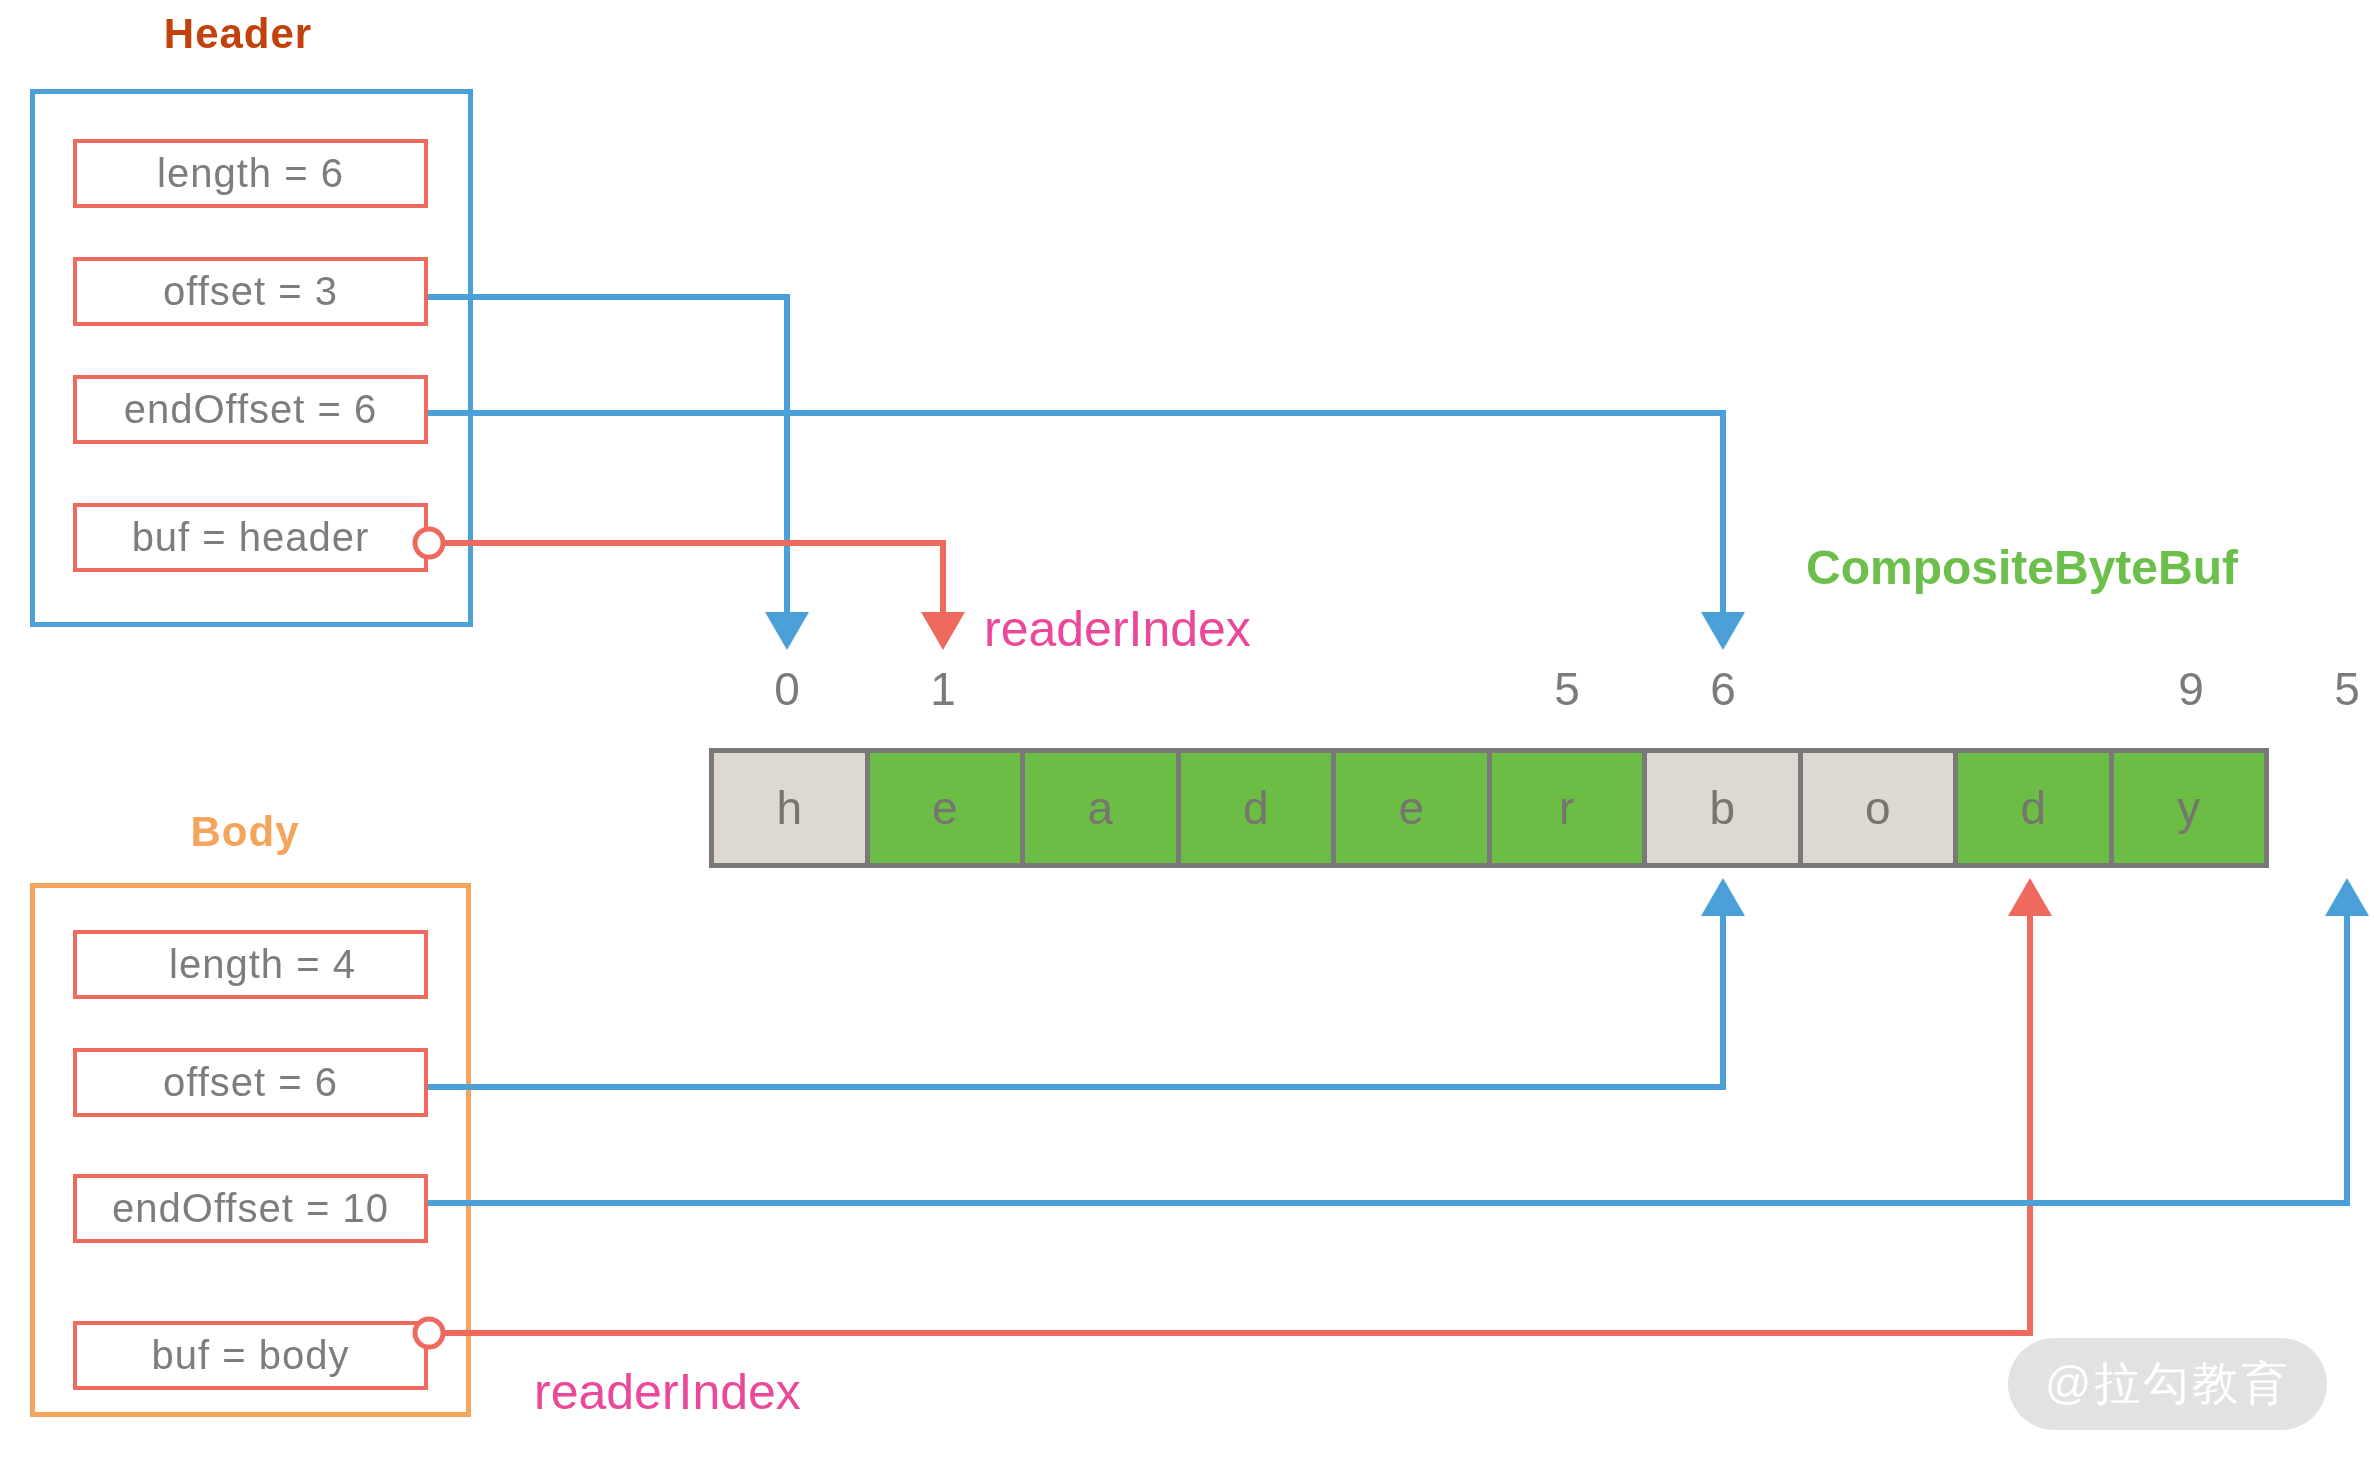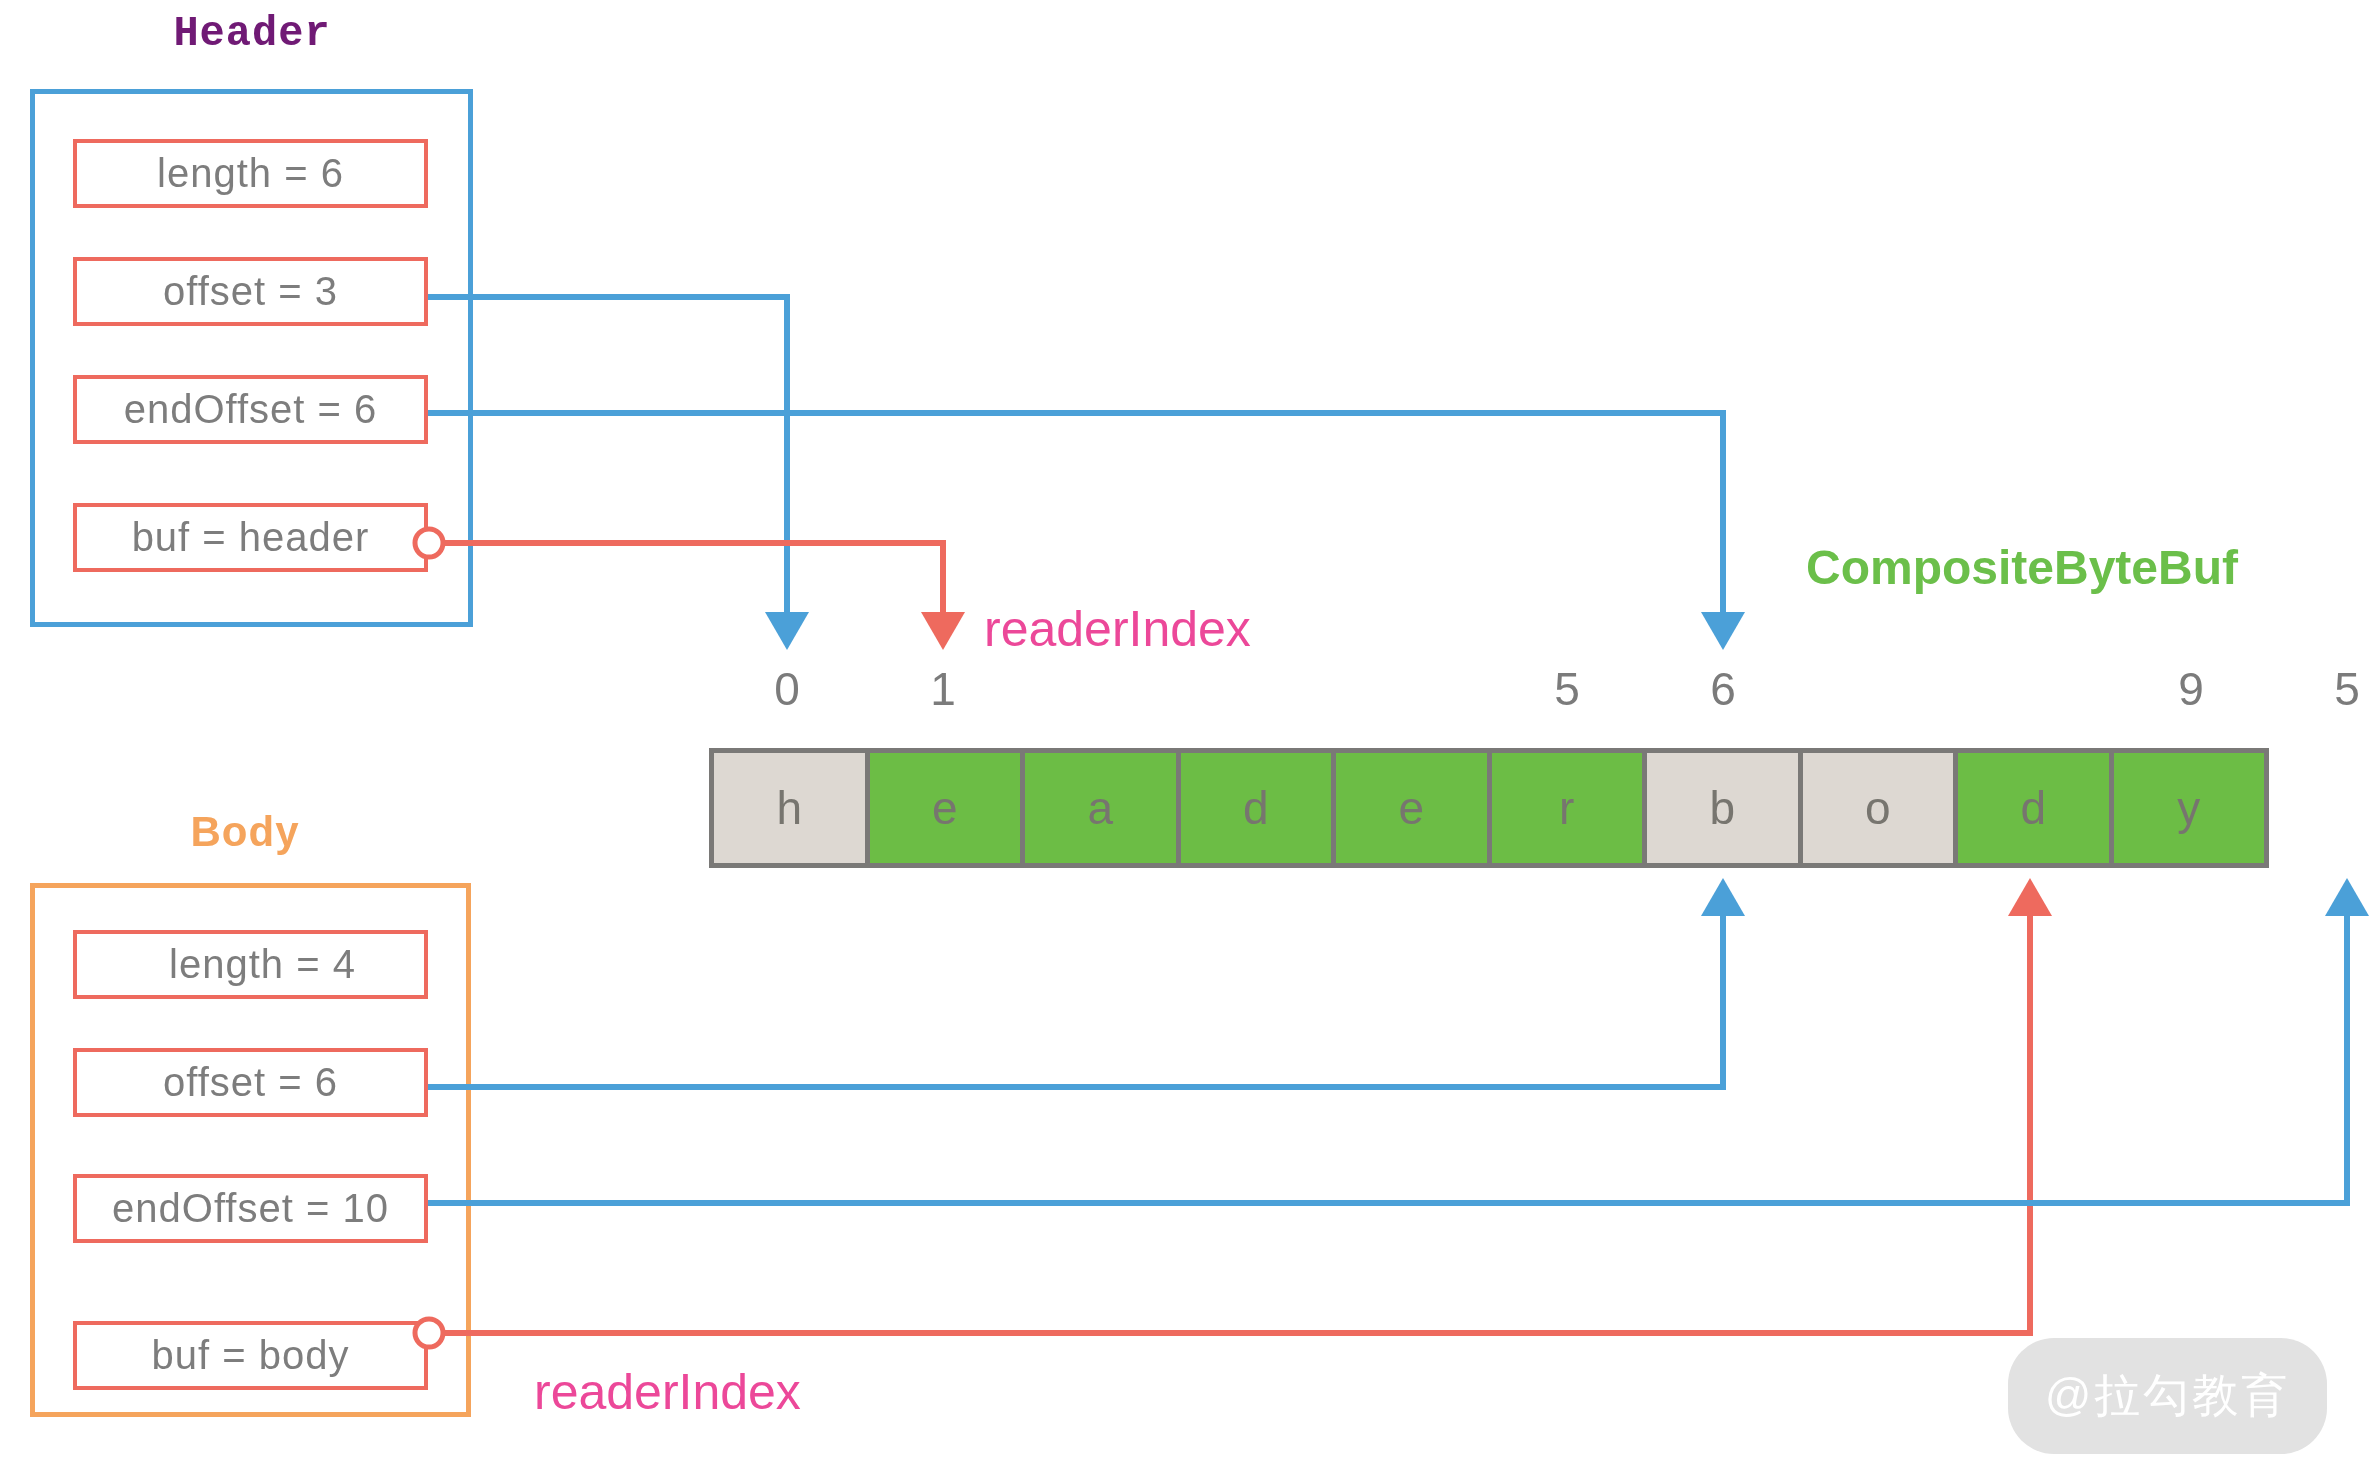--- a/index.html
+++ b/index.html
@@ -58,34 +58,34 @@
     z-index:3;white-space:nowrap;
   }
   .composite-label{
     position:absolute;
     transform:translateX(-50%);
     font-size:48px;color:#6BBF4A;font-weight:600;
     z-index:3;white-space:nowrap;
   }
   .watermark{
     position:absolute;
-    left:2008px;top:1338px;width:319px;height:116px;
+    left:2008px;top:1338px;width:319px;height:92px;
     background:#E2E2E2;border-radius:46px;
     display:flex;align-items:center;justify-content:center;
     font-size:46px;color:#ffffff;letter-spacing:3px;
     z-index:6;
   }
   svg.wires{position:absolute;left:0;top:0;z-index:5;}
 </style>
 </head>
 <body>
 
 <div class="stage">
 
-  <div class="panel-title" style="left:252px;top:10px;color:#701a75;font-family:Liberation Mono, monospace;">Header</div>
+  <div class="panel-title" style="left:238px;top:10px;color:#c2410c;">Header</div>
   <div class="panel-box blue" style="left:30px;top:89px;width:443px;height:538px;"></div>
   <div id="header-fields">
       <div class="field-row" style="top: 139px;">length = 6</div>
       <div class="field-row" style="top: 257px;">offset = 3</div>
       <div class="field-row" style="top: 375px;">endOffset = 6</div>
       <div class="field-row" style="top: 503px;">buf = header</div>
     </div>
 
   <div class="panel-title" style="left:245px;top:808px;color:#F5A45C;">Body</div>
   <div class="panel-box orange" style="left:30px;top:883px;width:441px;height:534px;"></div>

